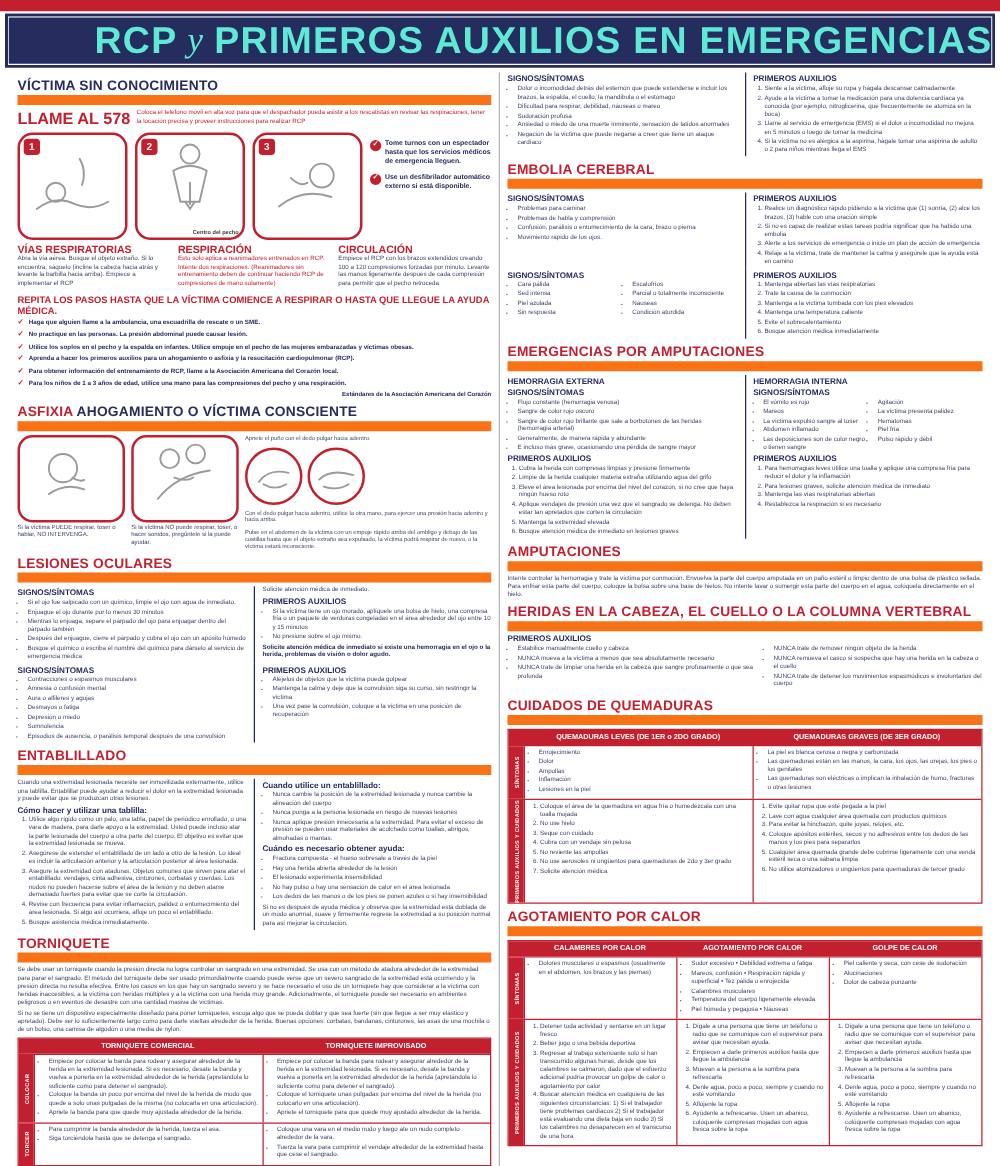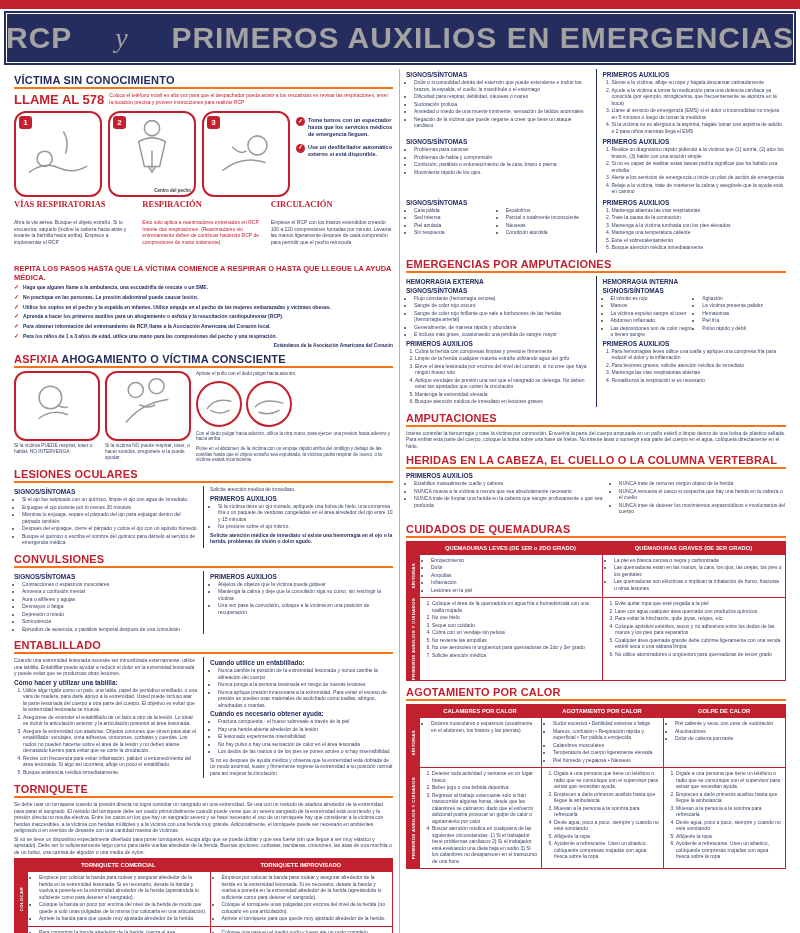--- a/index.html
+++ b/index.html
@@ -1,29 +1,29 @@
 <!DOCTYPE html>
 <html><head>
 <meta charset="utf-8">
 <style>
   * { margin:0; padding:0; box-sizing:border-box; }
   html,body { background:#fff; }
   body { font-family:"Liberation Sans", sans-serif; color:#3b4266; }
   .page { position:relative; width:800px; height:933px; background:#fff; overflow:hidden; }
   .topbar { height:9px; background:#c3202f; }
-  .banner { height:54px; background:#252c5e; margin:2px 4px 0 4px; border:2px solid #252c5e;
-            box-shadow:inset 0 0 0 1px #fff; display:flex; align-items:center; justify-content:space-between;
-            color:#a3a3a3; font-weight:bold; font-size:30px; letter-spacing:1px; }
+  .banner { height:43px; background:#252c5e; margin:2px 4px 0 4px; border:2px solid #252c5e;
+            box-shadow:inset 0 0 0 1px #fff; display:flex; align-items:center; justify-content:flex-end;
+            color:#5eead4; font-weight:bold; font-size:30px; letter-spacing:1px; }
   .banner em { font-family:"Liberation Serif", serif; font-style:italic; font-weight:normal; margin:0 8px; font-size:28px; }
   .cols { display:flex; margin:4px 8px 0 8px; }
   .col { width:50%; padding:0 6px; }
   .col.left { border-right:1px solid #b5b5c0; }
 
   .sec-title { color:#c3202f; font-weight:bold; font-size:11px; letter-spacing:.2px;
-               border-bottom:2px solid #f97316; padding-bottom:1px; margin:5px 0 3px 0; }
+               border-bottom:8px solid #f97316; padding-bottom:1px; margin:5px 0 3px 0; }
   .sec-title .navy { color:#252c5e; }
   .sec-title.navy-only { color:#252c5e; }
   .subhead { color:#252c5e; font-weight:bold; font-size:6.5px; margin:2px 0 1px 0; }
   .twocol { display:flex; gap:6px; }
   .twocol > div { flex:1; min-width:0; }
   .vr { border-left:1px solid #252c5e; }
   ul,ol { margin:0 0 2px 0; padding-left:8px; font-size:5px; line-height:1.3; }
   ol { padding-left:9px; }
   li { margin-bottom:1px; }
   p.tiny { font-size:5px; line-height:1.3; margin-bottom:2px; }
@@ -37,22 +37,22 @@
   .panel .num { position:absolute; top:3px; left:3px; width:13px; height:13px; background:#c3202f; color:#fff;
                 font-weight:bold; font-size:8px; display:flex; align-items:center; justify-content:center; border-radius:3px; }
   .panel svg { width:100%; height:100%; }
   .panel .cap { position:absolute; bottom:2px; right:3px; font-size:4.5px; font-weight:bold; color:#3b3b3b; }
   .checks { display:flex; flex-direction:column; gap:6px; padding-top:6px; }
   .check-item { display:flex; gap:3px; font-size:5.5px; font-weight:bold; color:#252c5e; line-height:1.25; }
   .badge-check { flex:none; width:9px; height:9px; border-radius:50%; background:#c3202f; color:#fff;
                  font-size:6px; display:flex; align-items:center; justify-content:center; }
   .abc-row { display:flex; gap:6px; margin-top:2px; }
   .abc-row > div { flex:1; }
-  .abc-title { color:#c3202f; font-weight:bold; font-size:8.5px; margin-bottom:10px;font-family:Liberation Serif, serif; }
-  .repita { color:#c3202f; font-weight:bold; font-size:7.5px; line-height:1.2; margin:17px 0 2px 0; }
+  .abc-title { color:#c3202f; font-weight:bold; font-size:8.5px; margin-bottom:0; }
+  .repita { color:#c3202f; font-weight:bold; font-size:7.5px; line-height:1.2; margin:3px 0 2px 0; }
   .chk-list { list-style:none; padding-left:0; }
   .chk-list li { display:flex; gap:4px; font-size:5px; font-weight:bold; color:#252c5e; margin-bottom:2px; }
   .chk-list li::before { content:"✓"; color:#c3202f; font-weight:bold; font-size:6px; flex:none; }
   .standards { text-align:right; font-size:4.8px; font-weight:bold; color:#252c5e; margin-top:1px; }
   .asfixia-row { display:flex; gap:5px; margin-top:3px; }
   .asf-panel { width:86px; flex:none; }
   .asf-panel .panel { width:86px; height:70px; }
   .asf-cap { font-size:4.8px; line-height:1.25; margin-top:2px; color:#3b4266; }
   .asf-right { flex:1; display:flex; flex-wrap:wrap; gap:4px; align-content:flex-start; }
   .circ { width:46px; height:46px; border:2px solid #c3202f; border-radius:50%; flex:none; overflow:hidden; background:#fff; }
@@ -216,21 +216,20 @@
           <p class="tiny">Solicite atención médica de inmediato.</p>
           <div class="subhead">PRIMEROS AUXILIOS</div>
           <ul>
               <li>Si la víctima tiene un ojo morado, aplíquele una bolsa de hielo, una compresa fría o un paquete de verduras congeladas en el área alrededor del ojo entre 10 y 15 minutos</li>
               <li>No presione sobre el ojo mismo.</li>
             </ul>
           <p class="bold-note">Solicite atención médica de inmediato si existe una hemorragia en el ojo o la herida, problemas de visión o dolor agudo.</p>
         </div>
       </div>
 
-      <div class="sec-title">CONVULSIONES</div>
       <div class="twocol">
         <div>
           <div class="subhead">SIGNOS/SÍNTOMAS</div>
           <ul>
               <li>Contracciones o espasmos musculares</li>
               <li>Amnesia o confusión mental</li>
               <li>Aura o alfileres y agujas</li>
               <li>Desmayos o fatiga</li>
               <li>Depresión o miedo</li>
               <li>Somnolencia</li>
@@ -345,20 +344,21 @@
           <div class="subhead">PRIMEROS AUXILIOS</div>
           <ol>
               <li>Siente a la víctima, afloje su ropa y hágala descansar calmadamente</li>
               <li>Ayude a la víctima a tomar la medicación para una dolencia cardíaca ya conocida (por ejemplo, nitroglicerina, que frecuentemente se atomiza en la boca)</li>
               <li>Llame al servicio de emergencia (EMS) si el dolor o incomodidad no mejora en 5 minutos o luego de tomar la medicina</li>
               <li>Si la víctima no es alérgica a la aspirina, hágale tomar una aspirina de adulto o 2 para niños mientras llega el EMS</li>
             </ol>
         </div>
       </div>
 
+      <div class="sec-title">EMBOLIA CEREBRAL</div>
       <div class="twocol">
         <div>
           <div class="subhead">SIGNOS/SÍNTOMAS</div>
           <ul>
               <li>Problemas para caminar</li>
               <li>Problemas de habla y comprensión</li>
               <li>Confusión, parálisis o entumecimiento de la cara, brazo o pierna</li>
               <li>Movimiento rápido de los ojos.</li>
             </ul>
         </div>

